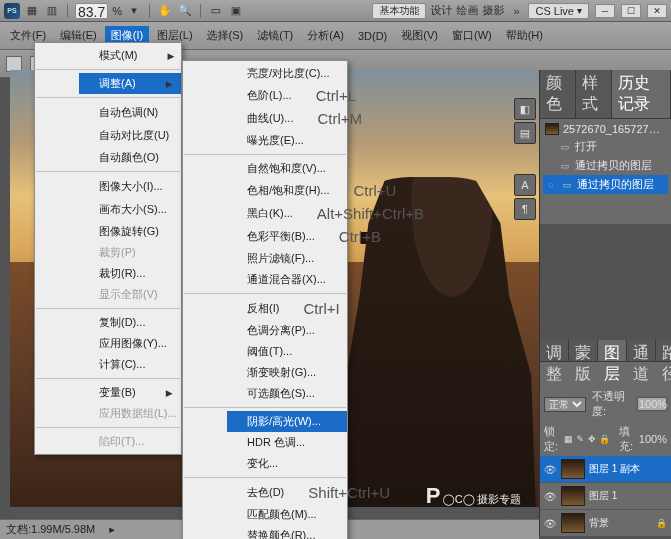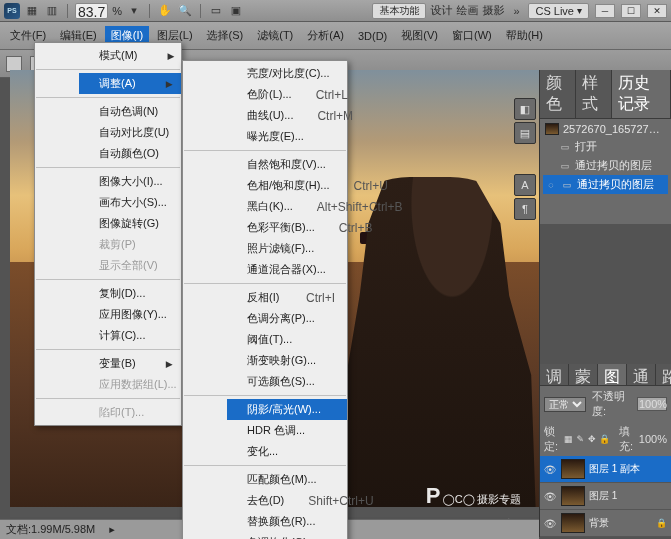--- a/index.html
+++ b/index.html
@@ -54,38 +54,38 @@
 .hist-body { height:105px; padding:2px 3px; overflow:hidden;}
 .hist-row { display:flex; align-items:center; gap:4px; padding:2px 2px; color:#e5e5e5; font-size:10px;}
 .hist-row .thumb { width:14px; height:12px; background:linear-gradient(#2a1a10,#7a5a30); border:1px solid #222;}
 .hist-row .hi { width:12px; height:12px; display:flex; align-items:center; justify-content:center; font-size:9px; color:#ccc;}
 .hist-row.sel { background:#1a6cc7; color:#fff;}
 .hist-indent{ width:10px;}
 
 .midgap { flex:1; background:#535353;}
 
 .adj-small { height:22px;}
-.layer-opts { display:flex; align-items:center; gap:3px; padding:3px 4px; color:#ddd; font-size:10px; background:#6b6b6b;}
+.layer-opts { display:flex; align-items:center; gap:3px; padding:3px 4px; color:#ddd; font-size:10px; background:#6b6b6b;margin-top:24px;}
 .layer-opts select{ background:#8a8a8a; border:1px solid #444; color:#eee; font-size:10px; height:15px;}
 .layer-opts .num { width:30px; background:#aaa; border:1px solid #555; text-align:right; padding:0 1px;}
 .lock-row { display:flex; align-items:center; gap:4px; padding:2px 4px; color:#ddd; background:#6b6b6b; font-size:10px;}
 .lock-row .li{ width:12px; height:12px; display:inline-flex; align-items:center; justify-content:center; font-size:9px;}
 .layers { background:#6b6b6b;}
 .layer { display:flex; align-items:center; gap:4px; padding:3px 3px; border-bottom:1px solid #555;}
 .layer .eye{ width:14px; height:14px; display:flex; align-items:center; justify-content:center; color:#ddd; font-size:10px;}
 .layer .lt { width:24px; height:20px; background:linear-gradient(#2a1a10,#7a5a30); border:1px solid #222;}
 .layer .lname{ color:#e8e8e8; font-size:10px;}
 .layer.sel{ background:#1a6cc7;}
 .layer.sel .lname{ color:#fff;}
 .layer .lock{ margin-left:auto; color:#ccc; font-size:9px;}
 
 
 .menu { position:absolute; background:#eeeeee; border:1px solid #8a8a8a; box-shadow:2px 2px 6px rgba(0,0,0,.4); padding:2px 0; color:#222;}
 .menu .mrow { display:flex; align-items:center; padding:3px 12px 3px 20px; gap:24px; white-space:nowrap; font-size:11px; justify-content:space-between;margin-left:44px;}
-.menu .mrow .sc{ color:#555; font-size:12px;}
+.menu .mrow .sc{ color:#555; font-size:15px;}
 .menu .mrow .ar{ font-size:9px; color:#333; margin-left:6px;}
 .menu .mrow.highlight{ background:#1a6cc7; color:#fff;}
 .menu .mrow.disabled{ color:#9a9a9a;}
 .menu hr{ border:none; border-top:1px solid #c0c0c0; margin:3px 1px;}
 #menu-image{ left:34px; top:42px; width:148px;}
 #menu-adjust{ left:182px; top:60px; width:166px;}
 
 </style>
 </head>
 <body>
@@ -269,20 +269,23 @@
       <span>画布大小(S)...</span>
       <span class="sc">Alt+Ctrl+C</span>
     </div>
   <div class="mrow">
       <span>图像旋转(G)</span>
       <span class="ar">▶</span>
     </div>
   <div class="mrow disabled">
       <span>裁剪(P)</span>
     </div>
+  <div class="mrow">
+      <span>裁切(R)...</span>
+    </div>
   <div class="mrow disabled">
       <span>显示全部(V)</span>
     </div>
   <hr>
   <div class="mrow">
       <span>复制(D)...</span>
     </div>
   <div class="mrow">
       <span>应用图像(Y)...</span>
     </div>
@@ -362,25 +365,25 @@
       <span>阴影/高光(W)...</span>
     </div>
   <div class="mrow">
       <span>HDR 色调...</span>
     </div>
   <div class="mrow">
       <span>变化...</span>
     </div>
   <hr>
   <div class="mrow">
-      <span>匹配颜色(M)...</span>
-    </div>
-  <div class="mrow">
       <span>去色(D)</span>
       <span class="sc">Shift+Ctrl+U</span>
     </div>
   <div class="mrow">
+      <span>匹配颜色(M)...</span>
+    </div>
+  <div class="mrow">
       <span>替换颜色(R)...</span>
     </div>
   <div class="mrow">
       <span>色调均化(Q)</span>
     </div>
 </div>
 
 </body></html>

